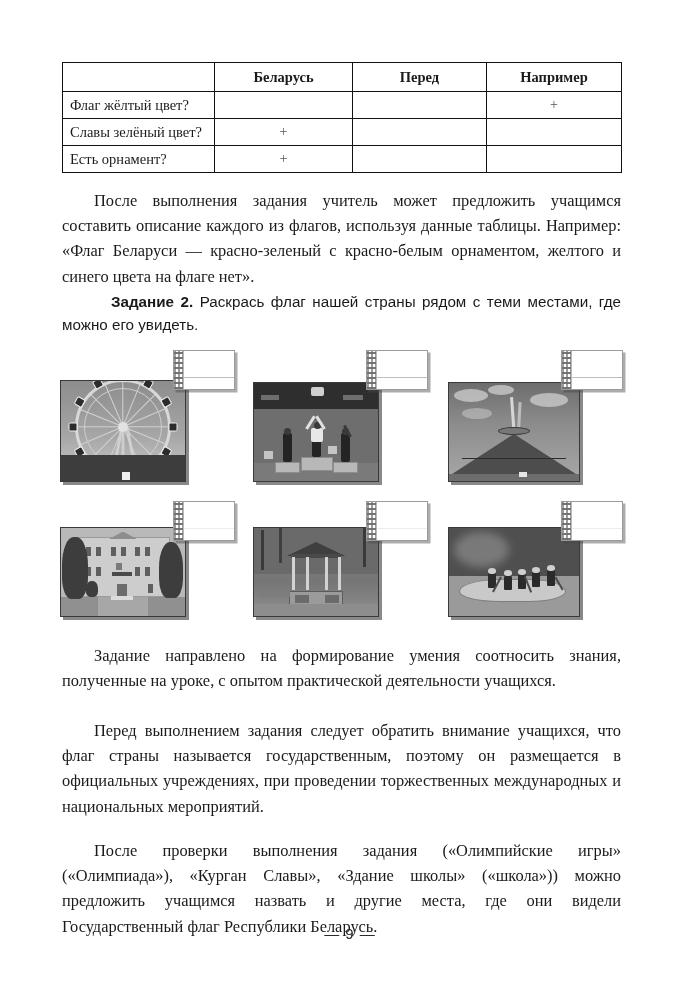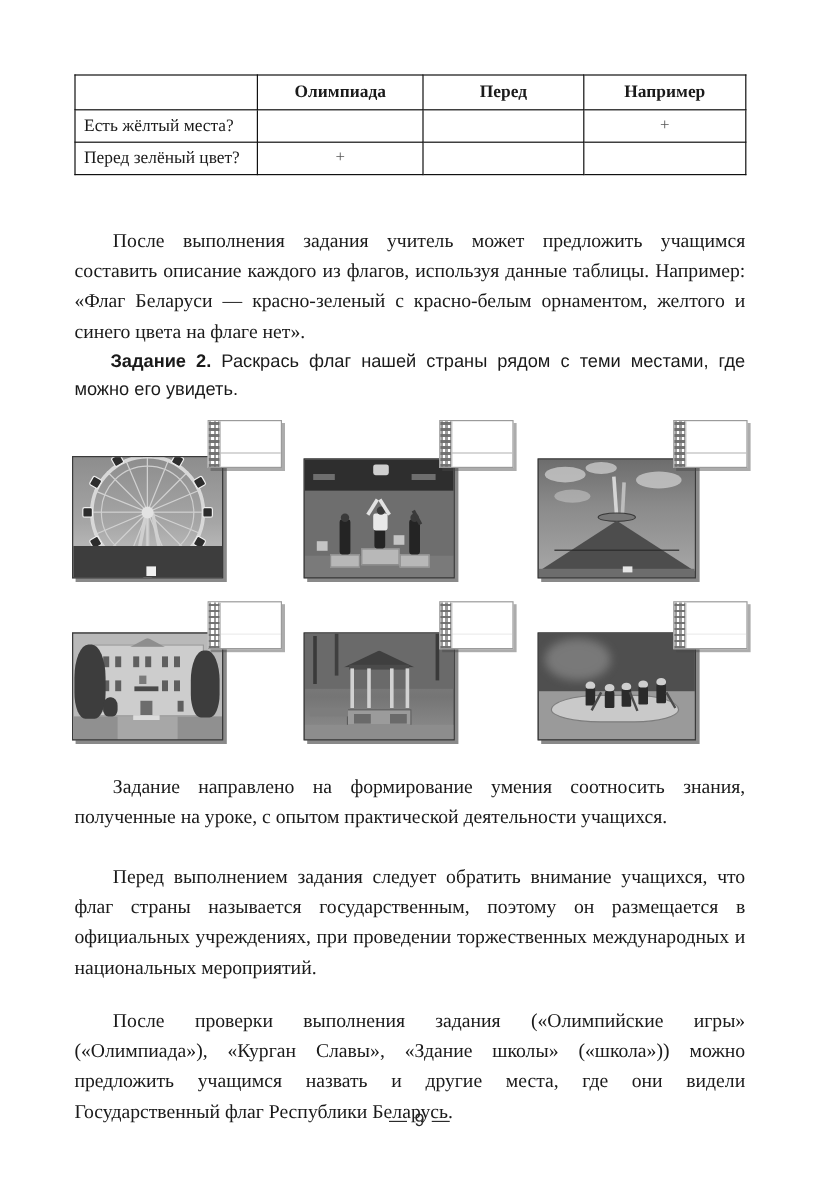--- a/index.html
+++ b/index.html
@@ -78,21 +78,21 @@
   .task-head {
     position: absolute;
     left: 62px;
     width: 559px;
     font-family: "Liberation Sans", "DejaVu Sans", sans-serif;
     font-size: 15.2px;
     line-height: 22.5px;
     text-align: justify;
     text-indent: 30px;
   }
-  .task-head b { font-weight: bold; }
+  .task-head b { font-weight: bold; margin-left: 19px; }
 
   
   .photo {
     position: absolute;
     background: #6f6f6f;
     border: 1.2px solid #3a3a3a;
     box-shadow: 3px 3px 0 rgba(40,40,40,0.55);
     overflow: hidden;
   }
   .photo .sky,
@@ -239,34 +239,40 @@
   <table class="flag-table">
     <colgroup>
       <col class="col-q">
         <col class="col-c">
         <col class="col-c2">
         <col class="col-c3">
     </colgroup>
     <thead>
       <tr>
         <th></th>
-        <th>Олимпиада</th>
+        <th>Беларусь</th>
         <th>Перед</th>
         <th>Например</th>
       </tr>
     </thead>
     <tbody>
       <tr>
-        <td class="qcell">Есть жёлтый места?</td>
+        <td class="qcell">Флаг жёлтый цвет?</td>
         <td class="mark"></td>
         <td class="mark"></td>
         <td class="mark">+</td>
       </tr>
       <tr>
-        <td class="qcell">Перед зелёный цвет?</td>
+        <td class="qcell">Славы зелёный цвет?</td>
+        <td class="mark">+</td>
+        <td class="mark"></td>
+        <td class="mark"></td>
+      </tr>
+      <tr>
+        <td class="qcell">Есть орнамент?</td>
         <td class="mark">+</td>
         <td class="mark"></td>
         <td class="mark"></td>
       </tr>
     </tbody>
   </table>
 
   <div class="para" style="top:188px;">После выполнения задания учитель может предложить учащимся составить описание каждого из флагов, используя данные таблицы. Например: «Флаг Беларуси — красно-зеленый с красно-белым орнаментом, желтого и синего цвета на флаге нет».</div>
 
   <div class="task-head" style="top:291px;">

